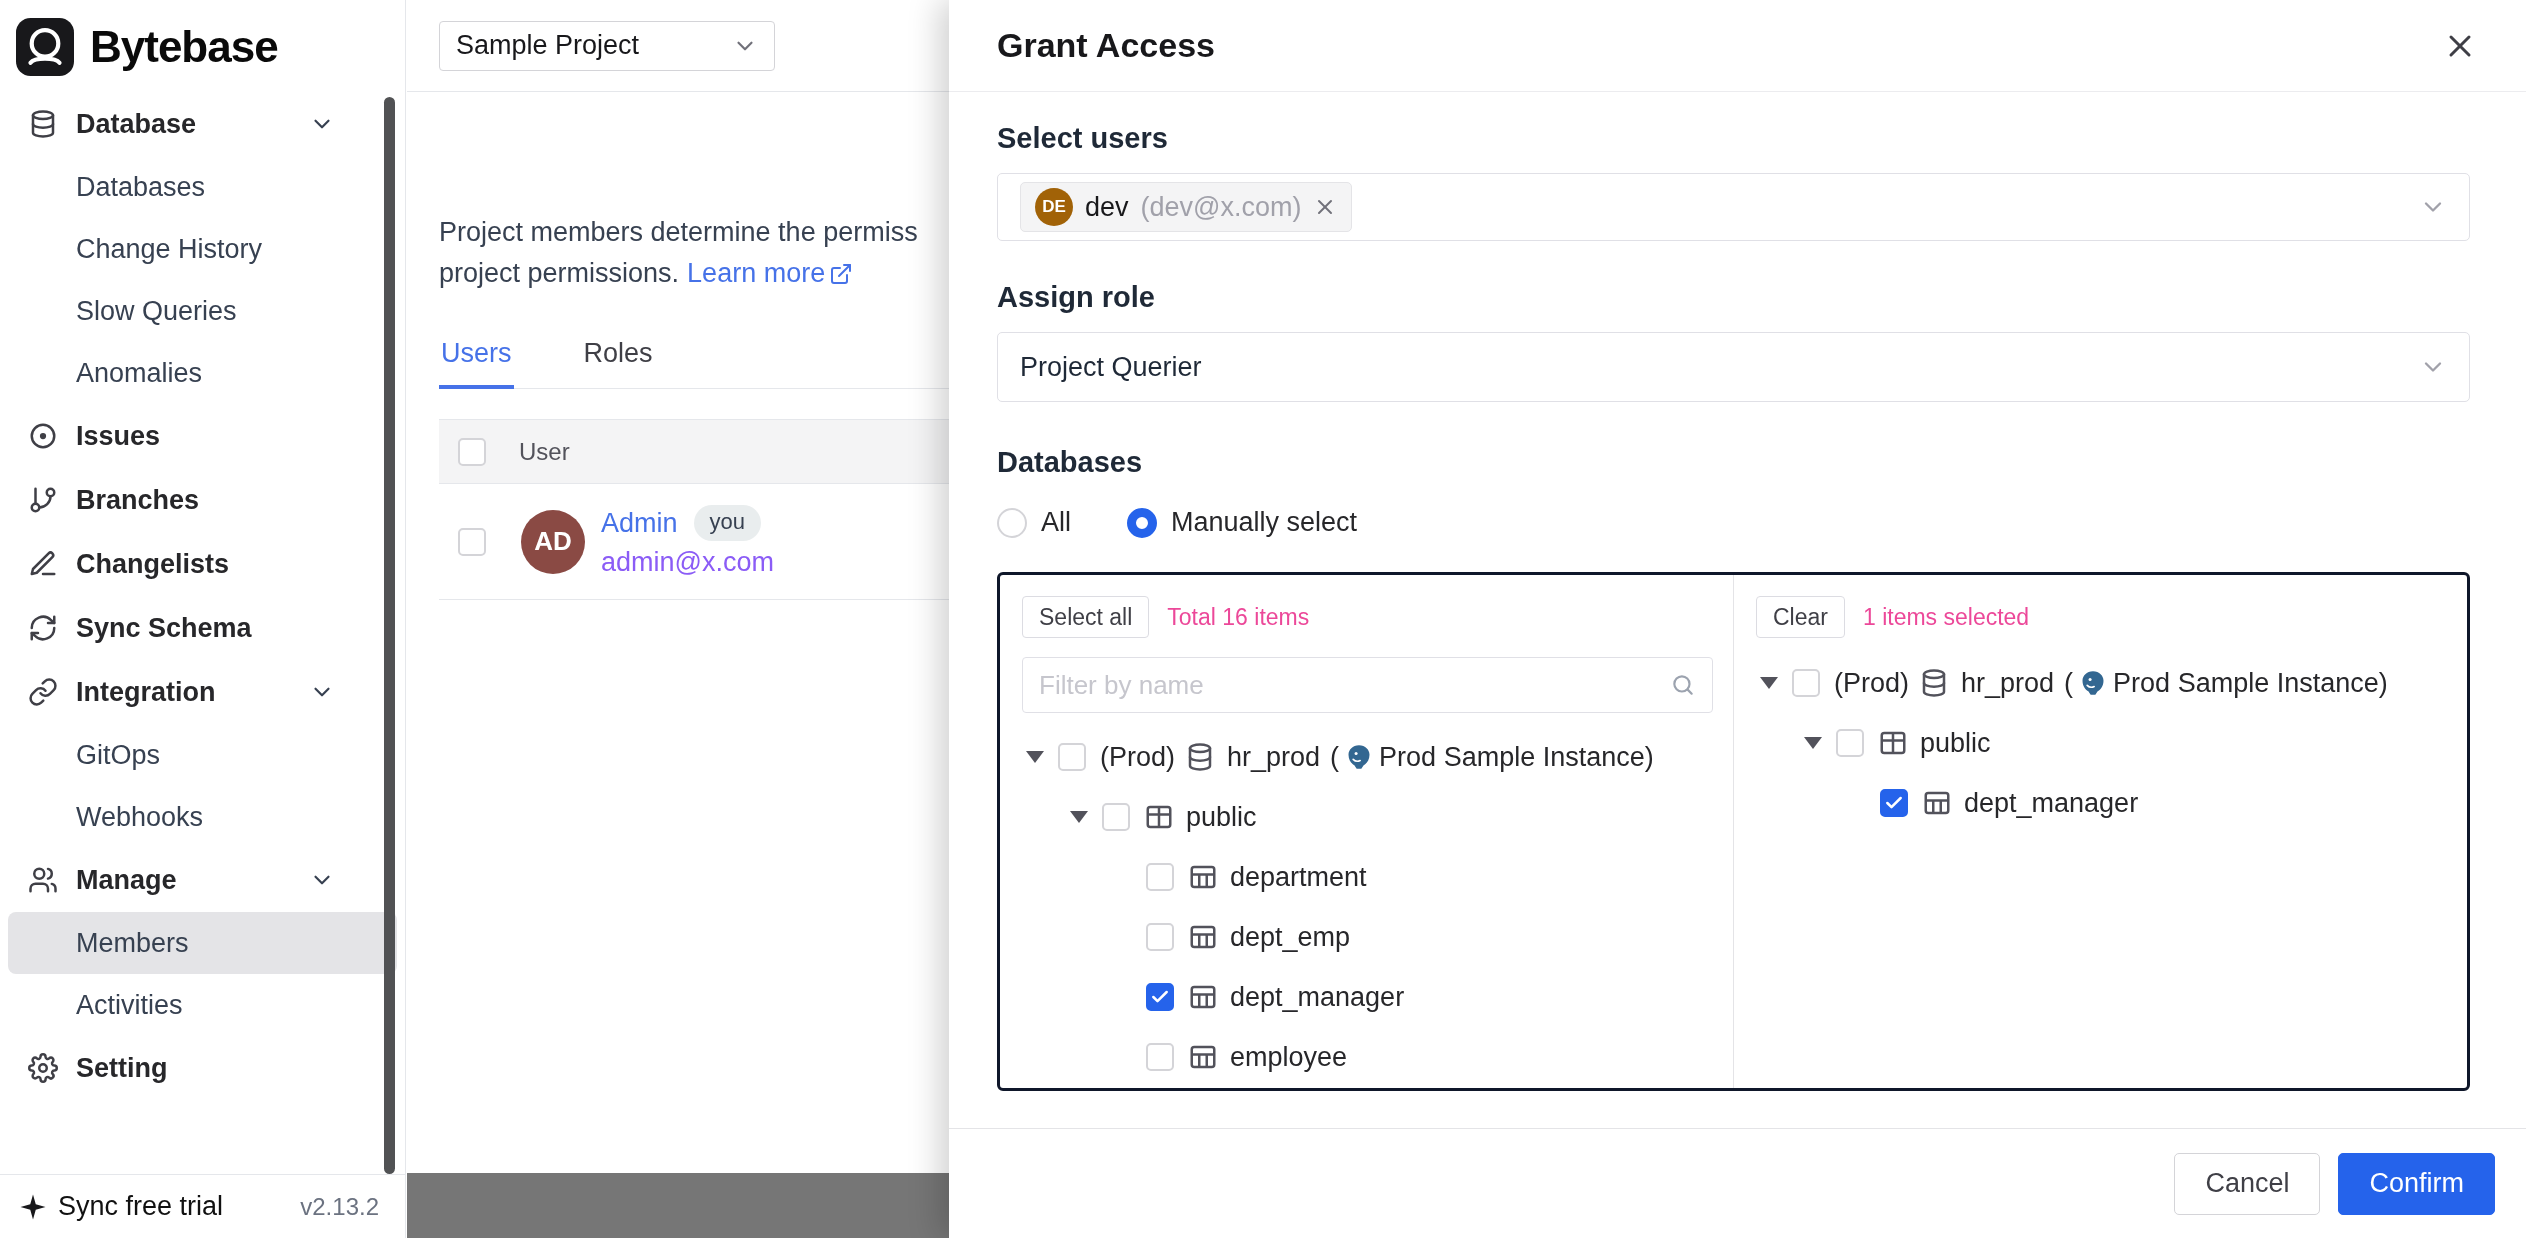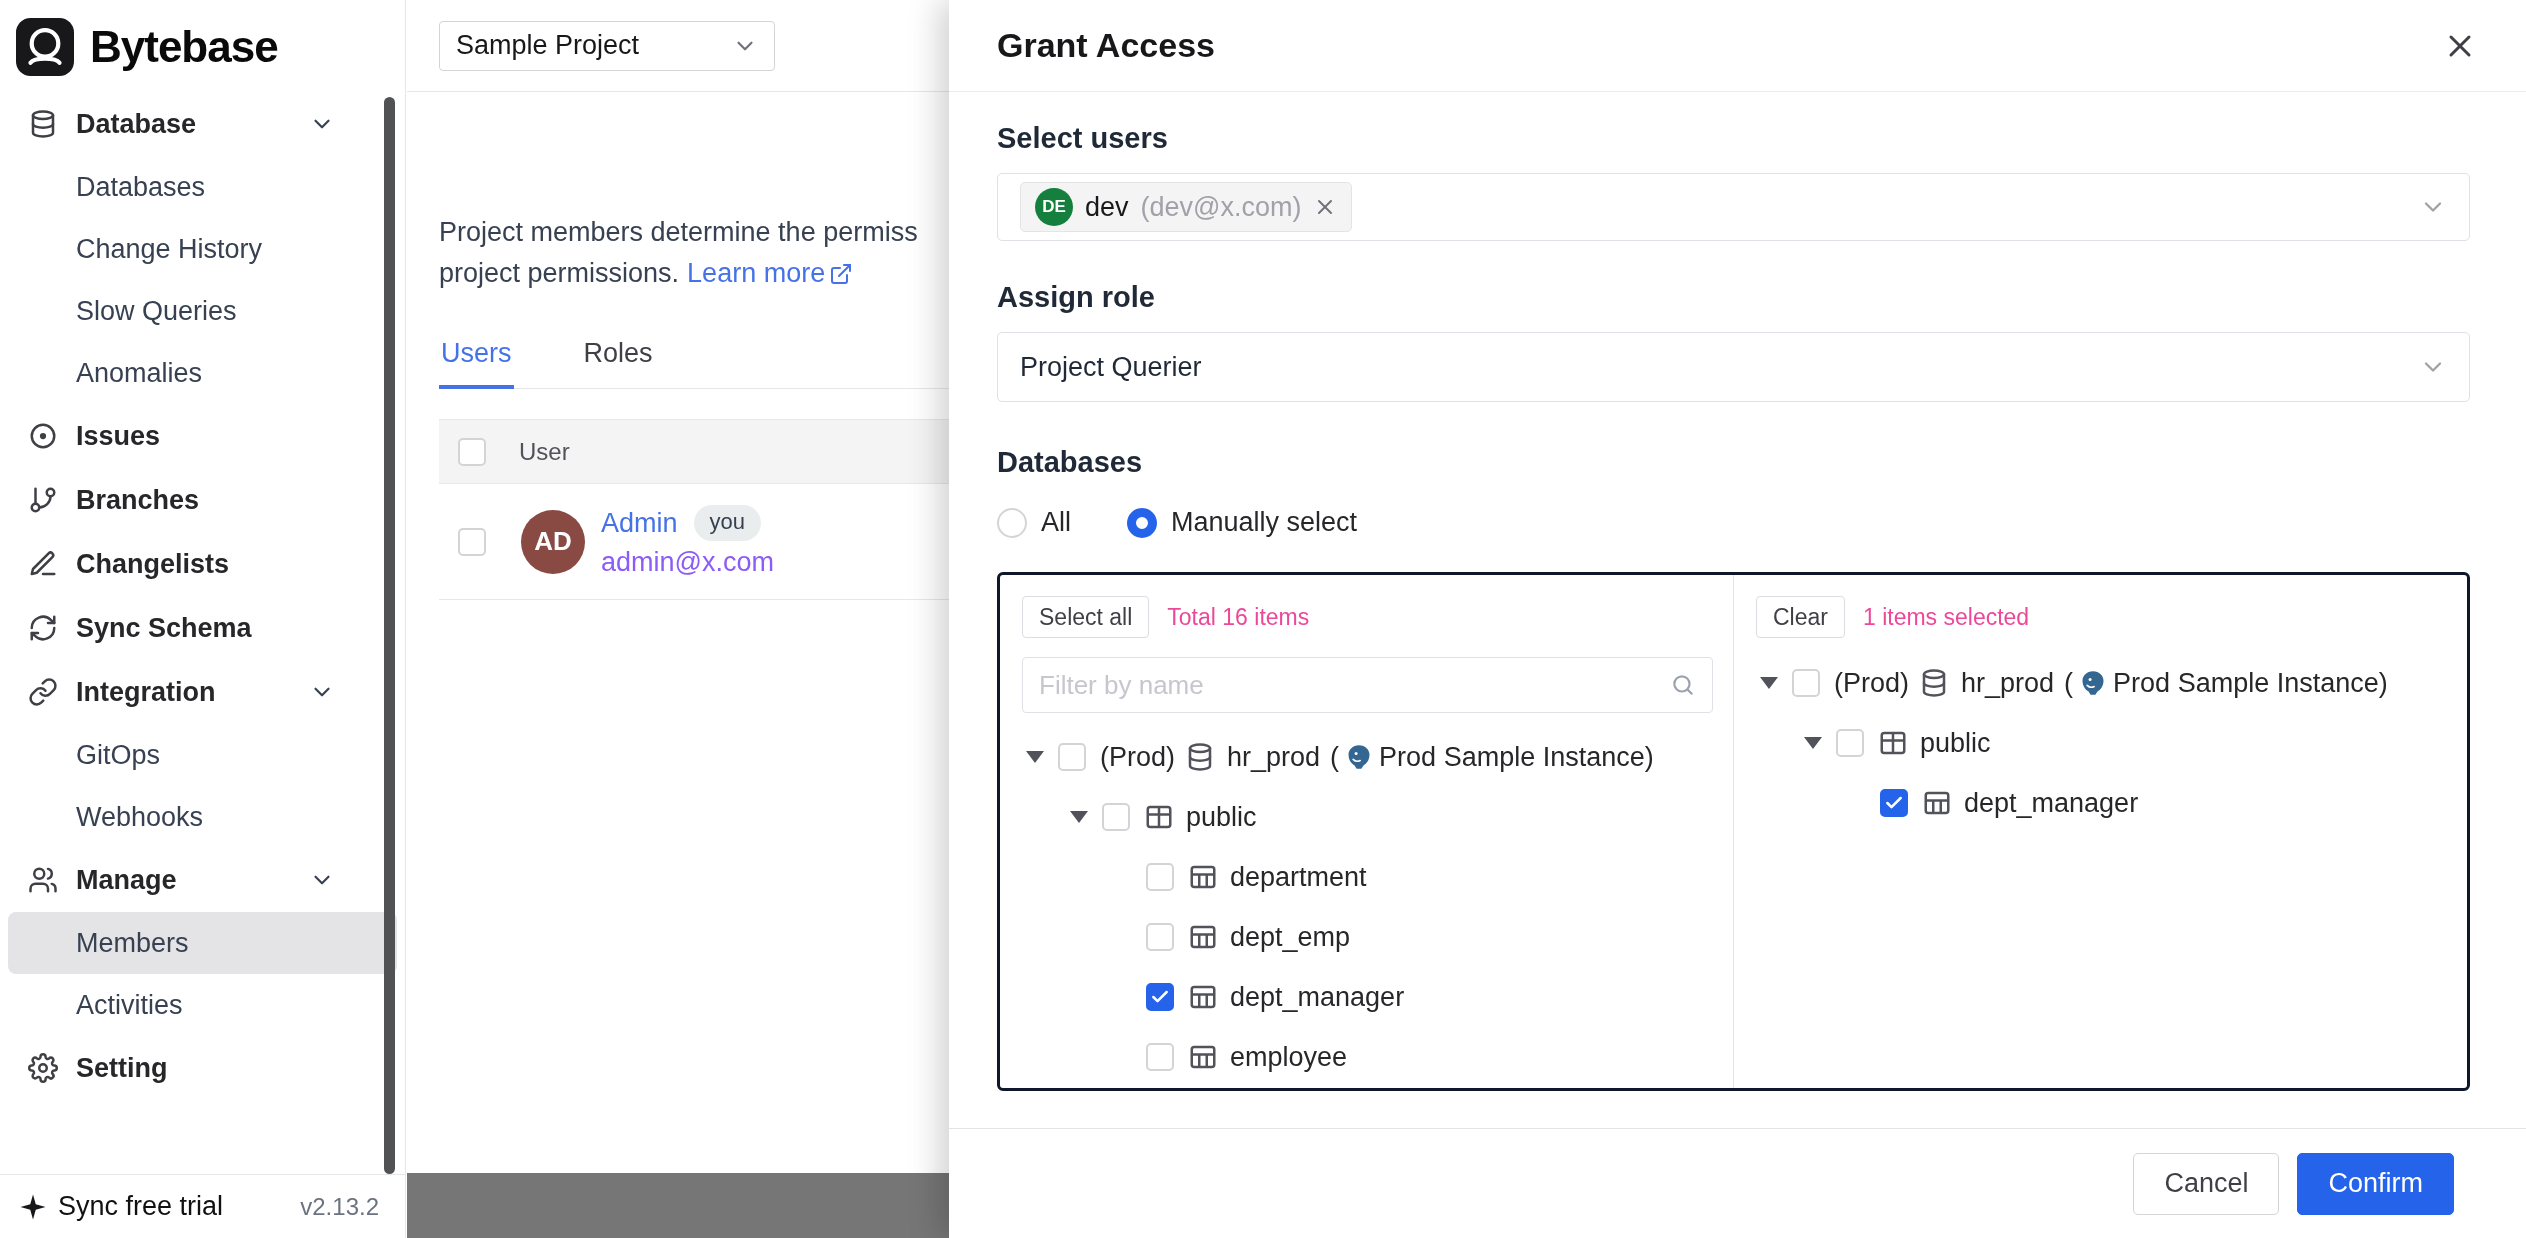--- a/index.html
+++ b/index.html
@@ -82,21 +82,21 @@
   .sec-label { font-size:29px; font-weight:600; color:#1f2937; }
   .lbl-users { margin-top:30px; }
   .lbl-role { margin-top:40px; }
   .lbl-db { margin-top:44px; }
   .select-box { margin-top:18px; height:68px; border:1px solid #e0e0e6; border-radius:5px;
     display:flex; align-items:center; justify-content:space-between; padding:0 22px; cursor:pointer; background:#fff; }
   .sel-chev { color:#a1a1aa; }
   .sel-chev svg { width:28px; height:28px; }
   .chip { display:flex; align-items:center; gap:12px; background:#f4f4f5; border:1px solid #e4e4e7;
     border-radius:5px; height:50px; padding:0 14px; }
-  .chip .av { width:38px; height:38px; border-radius:50%; background:#15803d; color:#fff;
+  .chip .av { width:38px; height:38px; border-radius:50%; background:#a16207; color:#fff;
     font-size:17px; font-weight:700; display:flex; align-items:center; justify-content:center; }
   .chip .cnm { font-size:27px; color:#18181b; }
   .chip .cem { font-size:27px; color:#a1a1aa; }
   .chip .x { color:#71717a; cursor:pointer; display:flex; }
   .chip .x svg { width:24px; height:24px; }
   .role-box { margin-top:18px; height:70px; border:1px solid #e0e0e6; border-radius:5px;
     display:flex; align-items:center; justify-content:space-between; padding:0 22px;
     font-size:27px; color:#1f2937; cursor:pointer; background:#fff; }
   .radios { display:flex; align-items:center; gap:56px; margin-top:28px; }
   .radio { display:flex; align-items:center; gap:14px; font-size:27px; color:#27272a; cursor:pointer; }
@@ -122,21 +122,21 @@
   .caret i { display:block; width:0; height:0; border-left:9px solid transparent;
     border-right:9px solid transparent; border-top:12px solid #52525b; }
   .caret.ghost { visibility:hidden; }
   .trow .cbx { margin-right:14px; }
   .ticon { width:30px; height:30px; margin-right:12px; color:#52525b; flex:none; }
   .ticon svg { width:30px; height:30px; }
   .env { margin-right:10px; }
   .inst { display:inline-flex; align-items:center; gap:6px; margin-left:10px; }
   .pg svg { width:28px; height:28px; }
   .d-footer { height:110px; min-height:110px; border-top:1px solid #e4e4e7; background:#fff;
-    display:flex; align-items:center; justify-content:flex-end; gap:18px; padding:0 72px; }
+    display:flex; align-items:center; justify-content:flex-end; gap:18px; padding:0 31px; }
   .btn { height:62px; padding:0 30px; border-radius:5px; font-size:27px; font-family:inherit; cursor:pointer; }
   .btn.cancel { background:#fff; border:1px solid #d4d4d8; color:#3f3f46; }
   .btn.confirm { background:#2563eb; border:1px solid #2563eb; color:#fff; }
 </style>
 </head>
 <body>
 
 <aside class="sidebar">
   <div class="logo">
     <span class="logo-icon">

